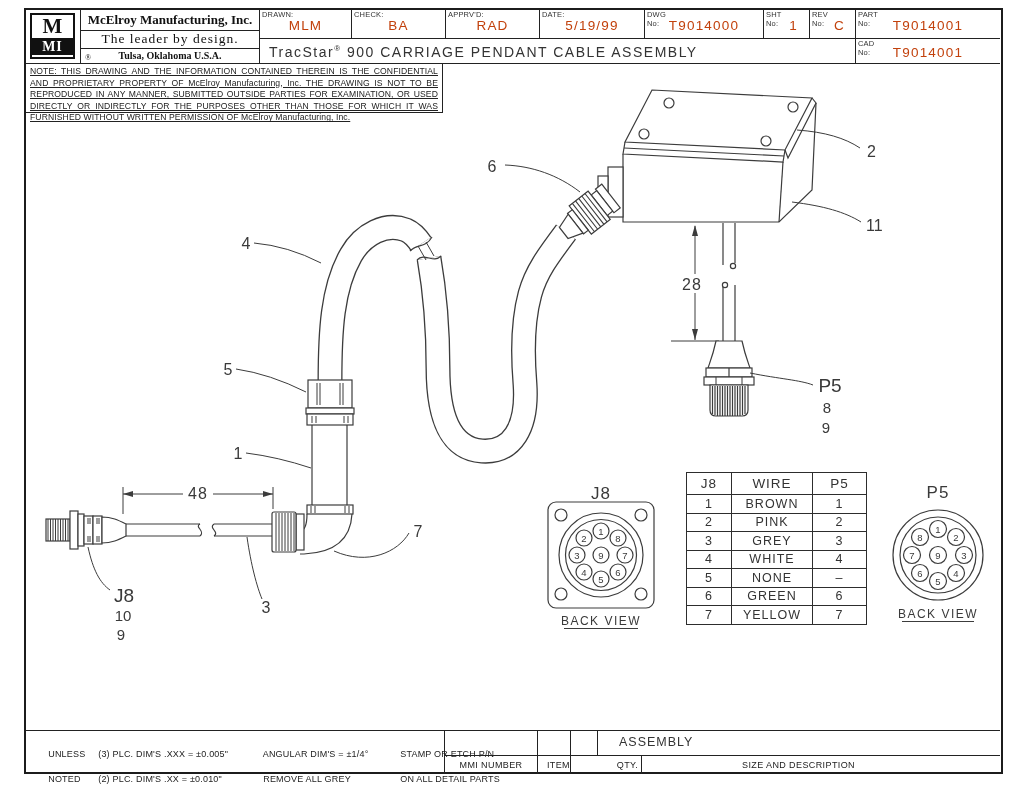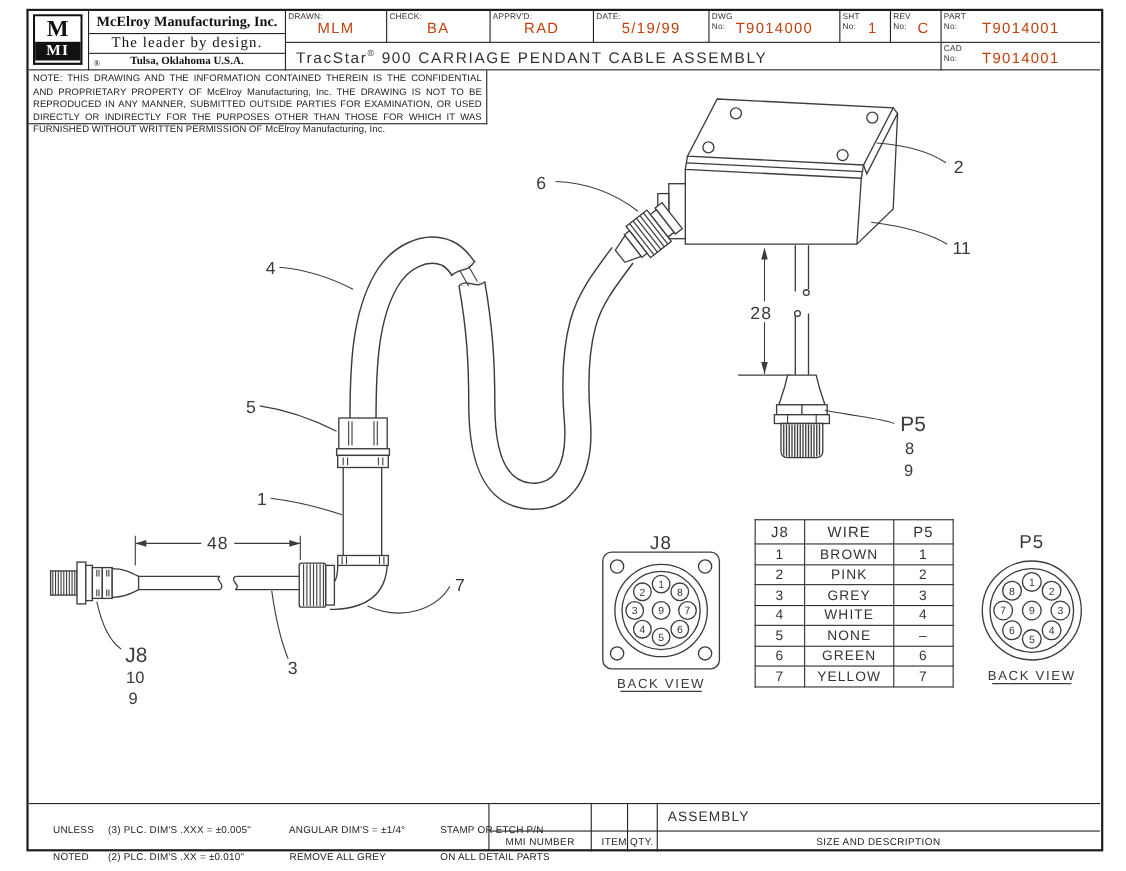--- a/index.html
+++ b/index.html
@@ -25,36 +25,36 @@
   .co2{height:17px;border-bottom:1.2px solid #222;font-family:"Liberation Serif",serif;
        font-size:13.5px;line-height:16px;text-align:center;color:#111;letter-spacing:1px;}
   .co3{position:relative;height:15px;font-family:"Liberation Serif",serif;font-weight:bold;
        font-size:10px;line-height:14px;text-align:center;color:#111;}
   .reg{position:absolute;left:4px;top:2px;font-size:8px;font-weight:normal;}
   .dtitle{font-size:14px;letter-spacing:1.5px;color:#333;padding:5px 0 0 9px;}
   .dtitle sup{font-size:8px;}
   
   .note{border-right:1.5px solid #222;border-bottom:1.5px solid #222;
         font-size:8.6px;line-height:11.6px;color:#222;padding:2px 4px 0 4px;text-align:justify;
-        letter-spacing:.1px;}
+        letter-spacing:.1px;text-decoration:underline;}
   
   table.wt{border-collapse:collapse;}
   table.wt td,table.wt th{border:1.3px solid #2d2d2d;text-align:center;color:#333;
       font-weight:normal;letter-spacing:1px;padding:0;}
   table.wt th{height:21px;font-size:13.5px;}
   table.wt td{height:17.5px;font-size:12.5px;}
   .wt .c1{width:44px;} .wt .c2{width:80px;} .wt .c3{width:53px;}
   
   .tol{border-top:1.5px solid #222;border-right:1.5px solid #222;font-size:9px;color:#222;}
   .tol .col{position:absolute;top:4px;line-height:12.5px;letter-spacing:.2px;white-space:pre;}
   .parts{border-top:1.5px solid #222;}
   .prow1{position:absolute;left:0;top:0;height:24px;width:100%;border-bottom:1.3px solid #222;}
   .pcell{position:absolute;top:0;bottom:0;border-right:1.3px solid #222;}
   .phead{font-size:9px;color:#222;letter-spacing:.4px;text-align:center;line-height:20px;}
-  .assy{font-size:12.5px;color:#333;letter-spacing:1px;line-height:23px;padding-left:10px;}
+  .assy{font-size:12.5px;color:#333;letter-spacing:1px;line-height:23px;padding-left:22px;}
   svg text{font-family:"Liberation Sans",sans-serif;fill:#3a3a3a;}
 </style>
 </head>
 <body>
 
 <div class="page">
  <div class="frame">
 
   <div class="abs tb" style="left:0;top:0;width:974px;height:54px;">
     <div class="abs cell" style="left:0;top:0;width:55px;height:54px;">
@@ -193,21 +193,21 @@
   <div class="abs parts" style="left:419px;top:720px;width:555px;height:43px;">
     <div class="prow1">
       <div class="pcell" style="left:0;width:92px;"></div>
       <div class="pcell" style="left:92px;width:33px;"></div>
       <div class="pcell" style="left:125px;width:27px;"></div>
       <div class="abs assy" style="left:152px;right:0;top:0;bottom:0;">ASSEMBLY</div>
     </div>
     <div class="abs" style="left:0;top:24px;height:19px;width:100%;">
       <div class="pcell phead" style="left:0;width:92px;">MMI NUMBER</div>
       <div class="pcell phead" style="left:92px;width:33px;text-align:right;">ITEM</div>
-      <div class="pcell phead" style="left:125px;width:27px;">QTY.</div>
+      <div class="pcell phead" style="left:125px;width:27px;padding-left:44px;">QTY.</div>
       <div class="abs phead" style="left:152px;right:0;top:0;bottom:0;">SIZE AND DESCRIPTION</div>
     </div>
   </div>
  </div>
 
  <svg style="position:absolute;left:0;top:0;pointer-events:none;" width="1024" height="792" viewBox="0 0 1024 792" fill="none" stroke="#3c3c3c" stroke-width="1.2">
 
   <g>
     <path d="M330,382 C330,332 332,288 351,255 C363,234 386,222 406,230 C413,233 417,238 421,244" stroke-width="25"></path>
     <path d="M330,382 C330,332 332,288 351,255 C363,234 386,222 406,230 C413,233 417,238 421,244" stroke="#fff" stroke-width="22.4"></path>

